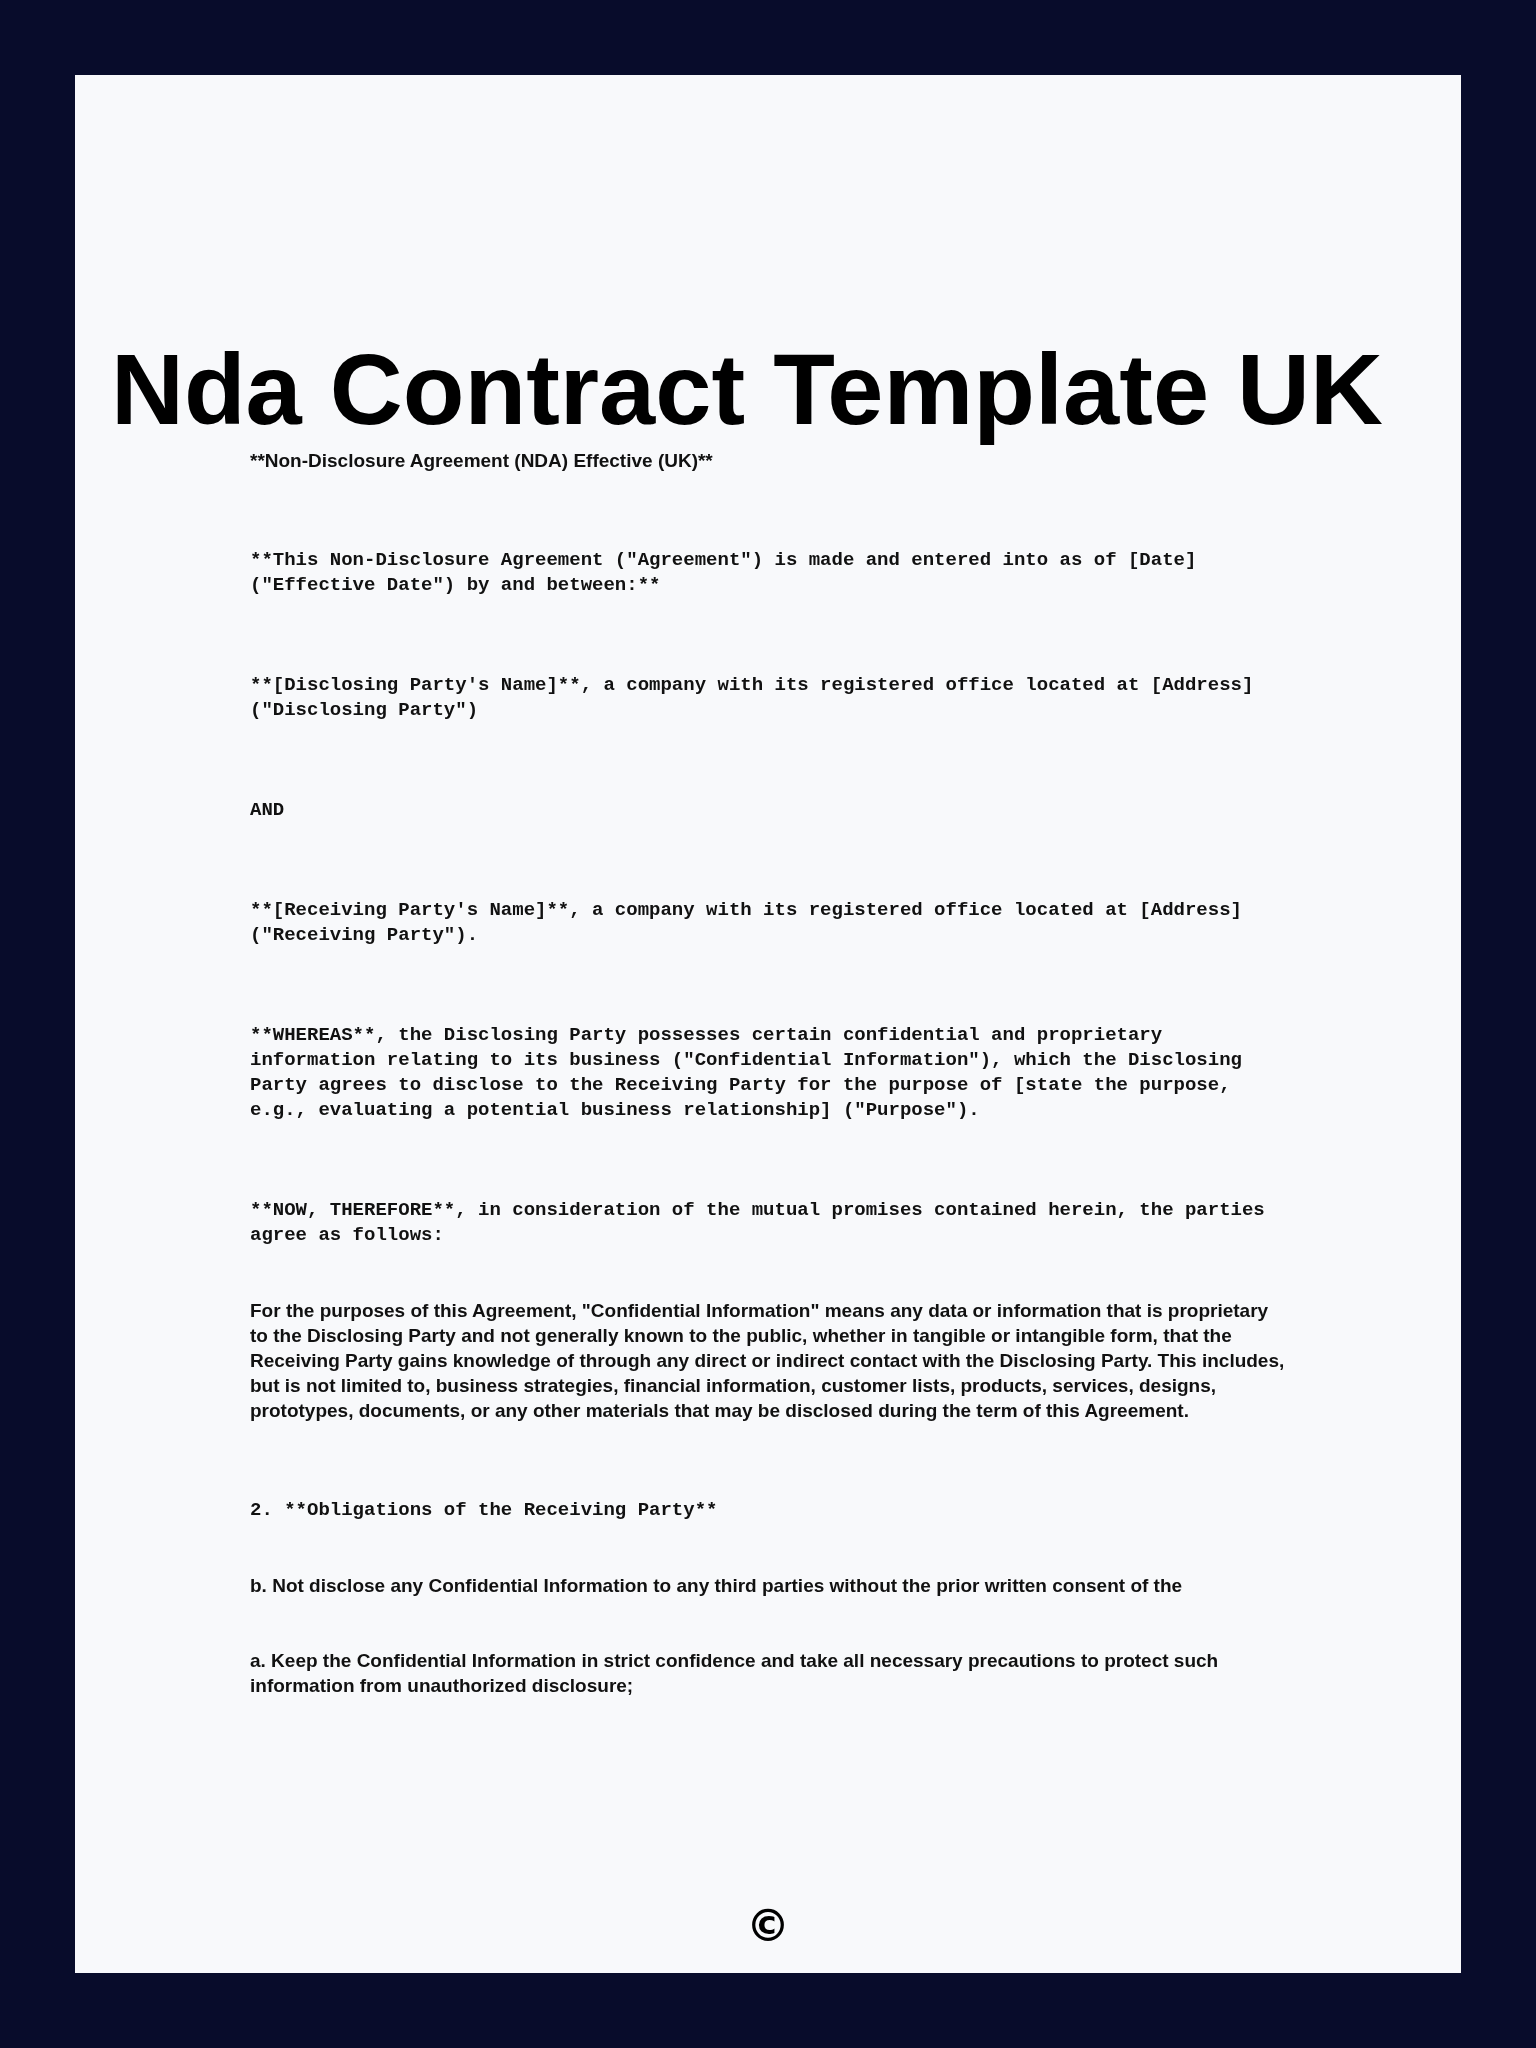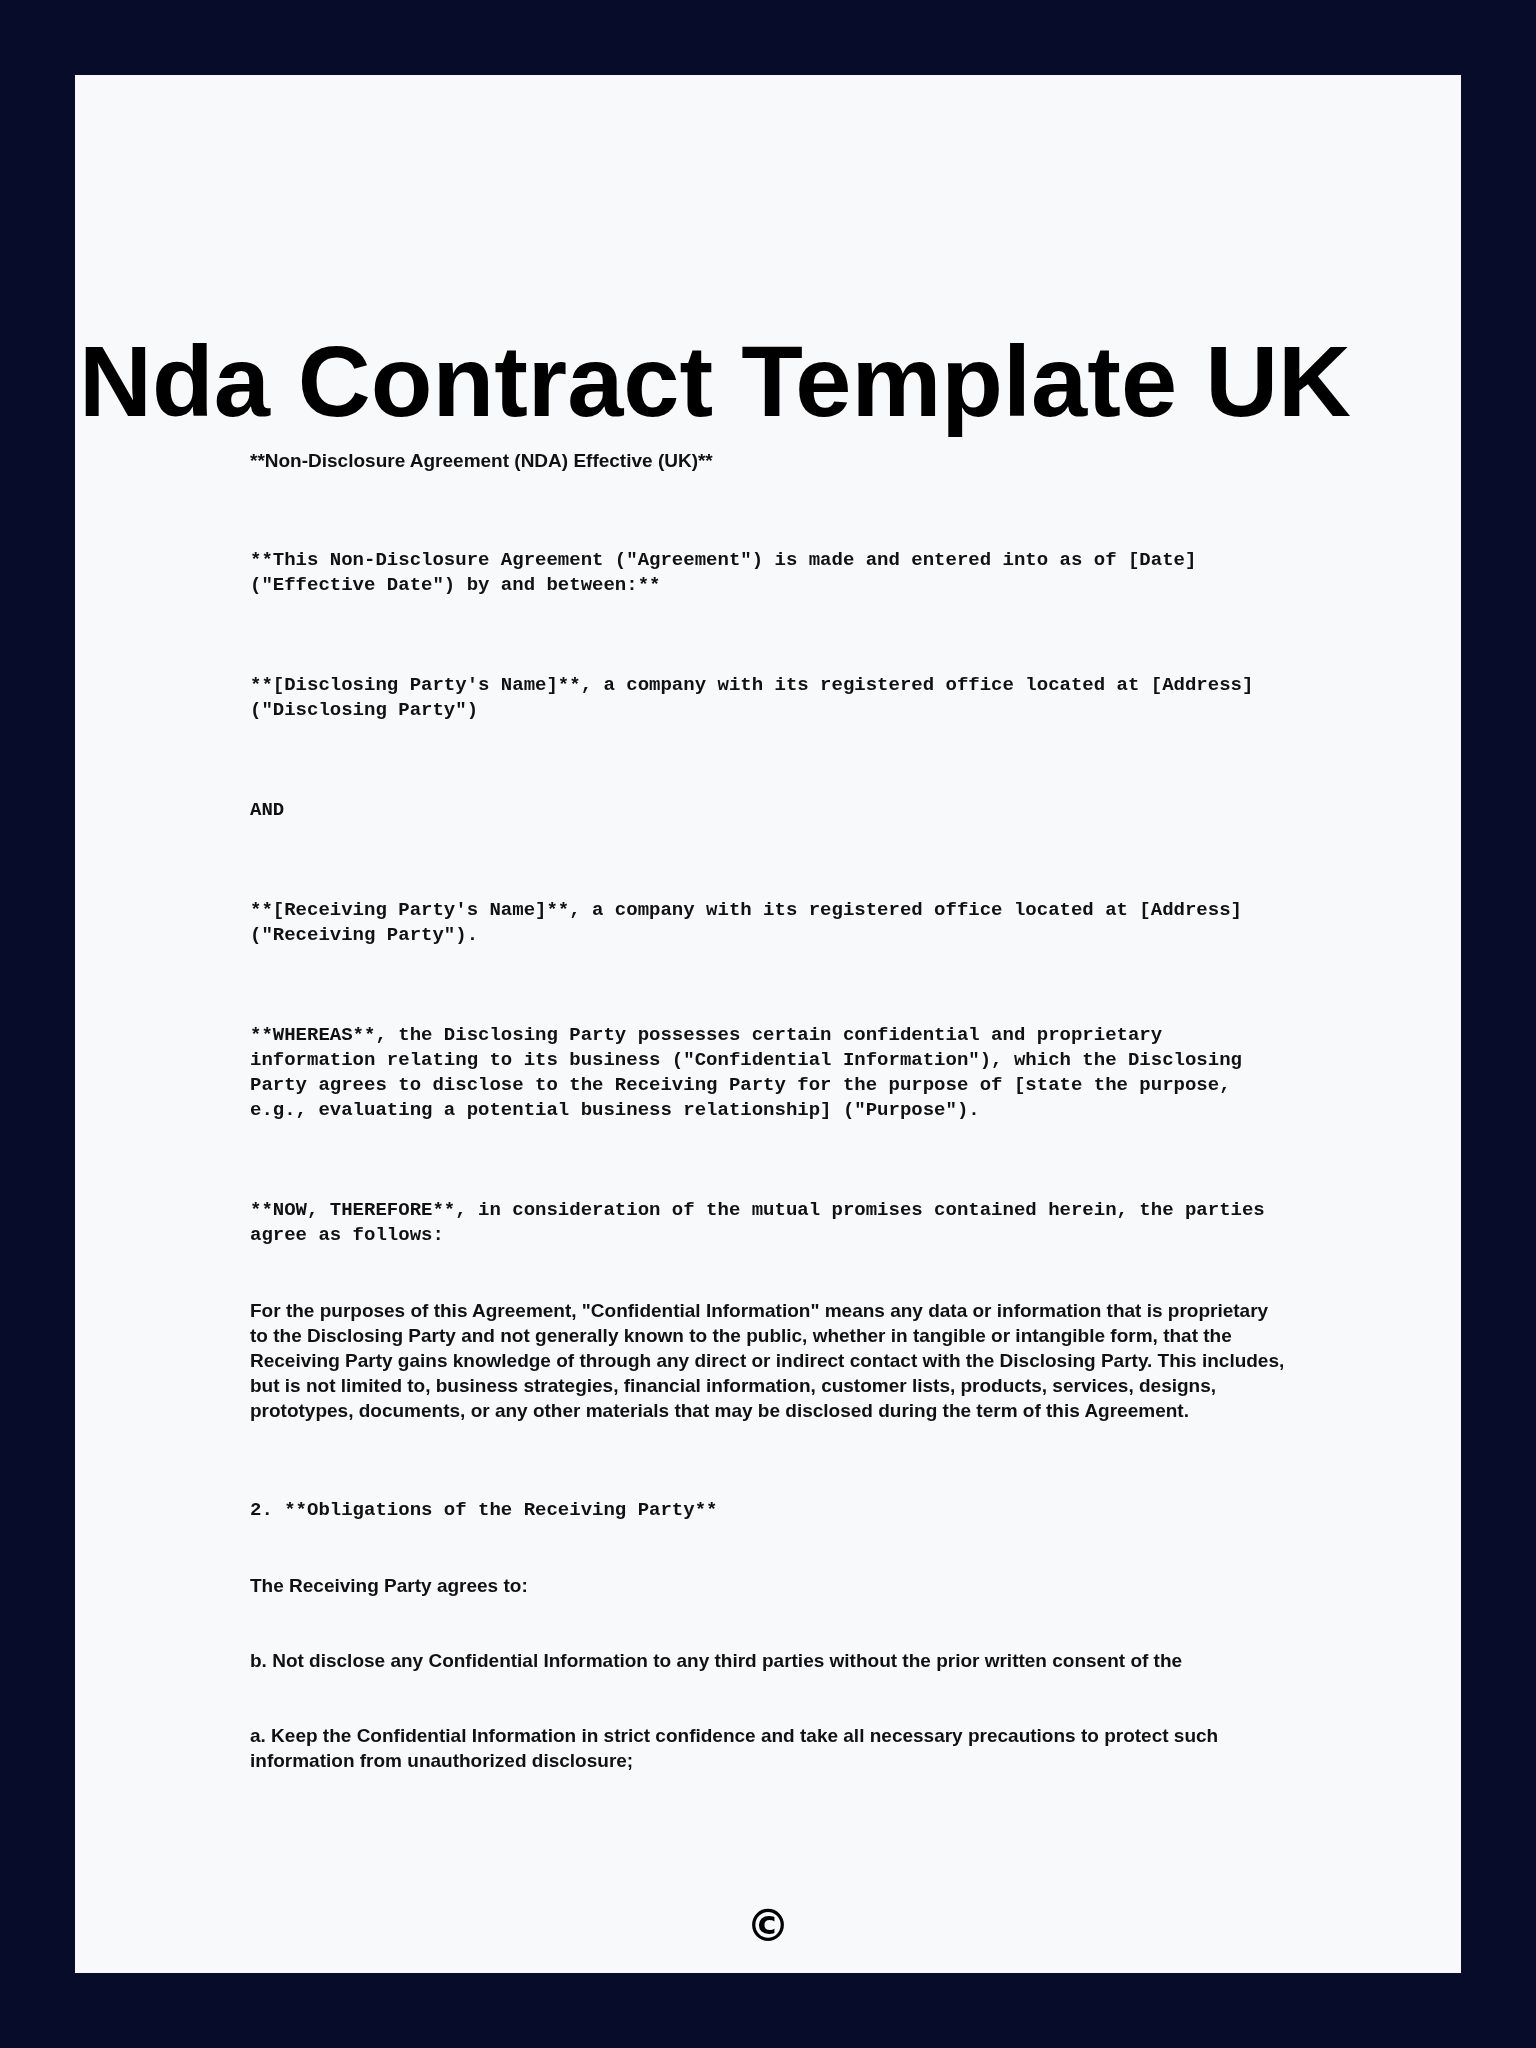--- a/index.html
+++ b/index.html
@@ -20,22 +20,22 @@
     top: 75px;
     width: 1386px;
     height: 1898px;
     background: #f8f9fb;
   }
   .title {
     position: absolute;
     left: 0;
     width: 1296px;
     top: 242px;
-    margin: 4px;
-    text-align: left;
+    margin: 12px;
+    text-align: right;
     font-family: "Liberation Sans", sans-serif;
     font-weight: bold;
     font-size: 101px;
     line-height: 120px;
     color: #000000;
     white-space: nowrap;
   }
   .body {
     position: absolute;
     left: 175px;
@@ -74,19 +74,18 @@
   <div class="body">
     <p>**Non-Disclosure Agreement (NDA) Effective (UK)**</p>
     <p class="gap100">**This Non-Disclosure Agreement ("Agreement") is made and entered into as of [Date] ("Effective Date") by and between:**</p>
     <p class="gap100">**[Disclosing Party's Name]**, a company with its registered office located at [Address] ("Disclosing Party")</p>
     <p class="gap100">AND</p>
     <p class="gap100">**[Receiving Party's Name]**, a company with its registered office located at [Address] ("Receiving Party").</p>
     <p class="gap100">**WHEREAS**, the Disclosing Party possesses certain confidential and proprietary information relating to its business ("Confidential Information"), which the Disclosing Party agrees to disclose to the Receiving Party for the purpose of [state the purpose, e.g., evaluating a potential business relationship] ("Purpose").</p>
     <p class="gap100">**NOW, THEREFORE**, in consideration of the mutual promises contained herein, the parties agree as follows:</p>
     <p class="gap75">For the purposes of this Agreement, "Confidential Information" means any data or information that is proprietary to the Disclosing Party and not generally known to the public, whether in tangible or intangible form, that the Receiving Party gains knowledge of through any direct or indirect contact with the Disclosing Party. This includes, but is not limited to, business strategies, financial information, customer lists, products, services, designs, prototypes, documents, or any other materials that may be disclosed during the term of this Agreement.</p>
     <p class="gap100">2. **Obligations of the Receiving Party**</p>
-    <p class="gap75">The Receiving Party agrees to:</p>
     <p class="gap75">b. Not disclose any Confidential Information to any third parties without the prior written consent of the</p>
     <p class="gap75">a. Keep the Confidential Information in strict confidence and take all necessary precautions to protect such information from unauthorized disclosure;</p>
   </div>
 
   <div class="copyright">©</div>
 </div>
 
 </body></html>

